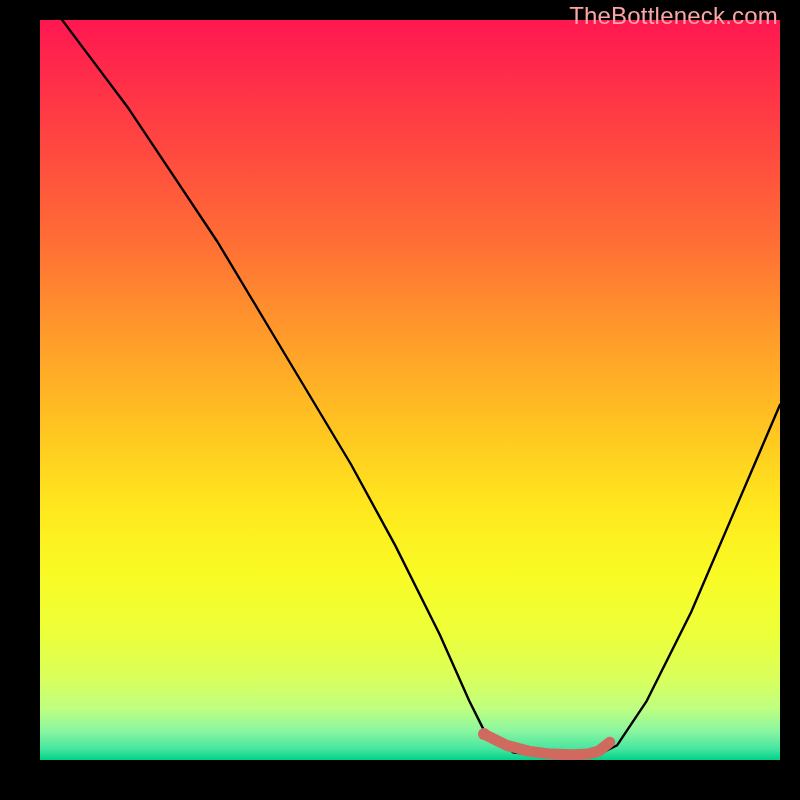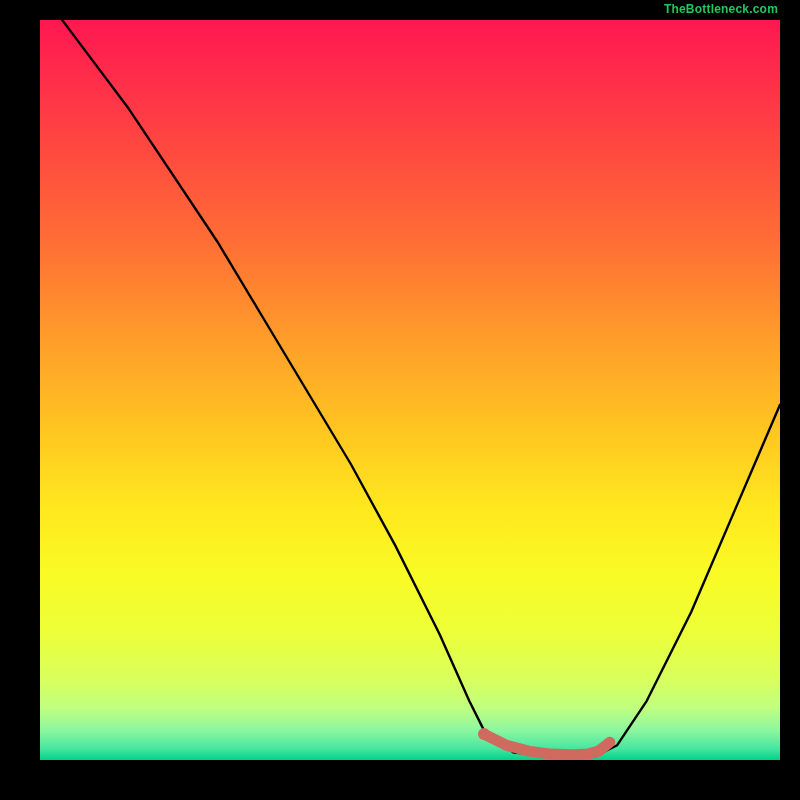--- a/index.html
+++ b/index.html
@@ -23,23 +23,23 @@
     position: absolute;
     left: 0;
     top: 0;
     right: 0;
     bottom: 0;
   }
   .attribution {
     position: absolute;
     top: 2px;
     right: 22px;
-    color: #22c55e;
-    font-size: 12px;
-    font-weight: 700;
+    color: #fca5a5;
+    font-size: 24px;
+    font-weight: 400;
     letter-spacing: 0.2px;
   }
   svg.curve {
     position: absolute;
     left: 0;
     top: 0;
   }
 </style>
 </head>
 <body>

